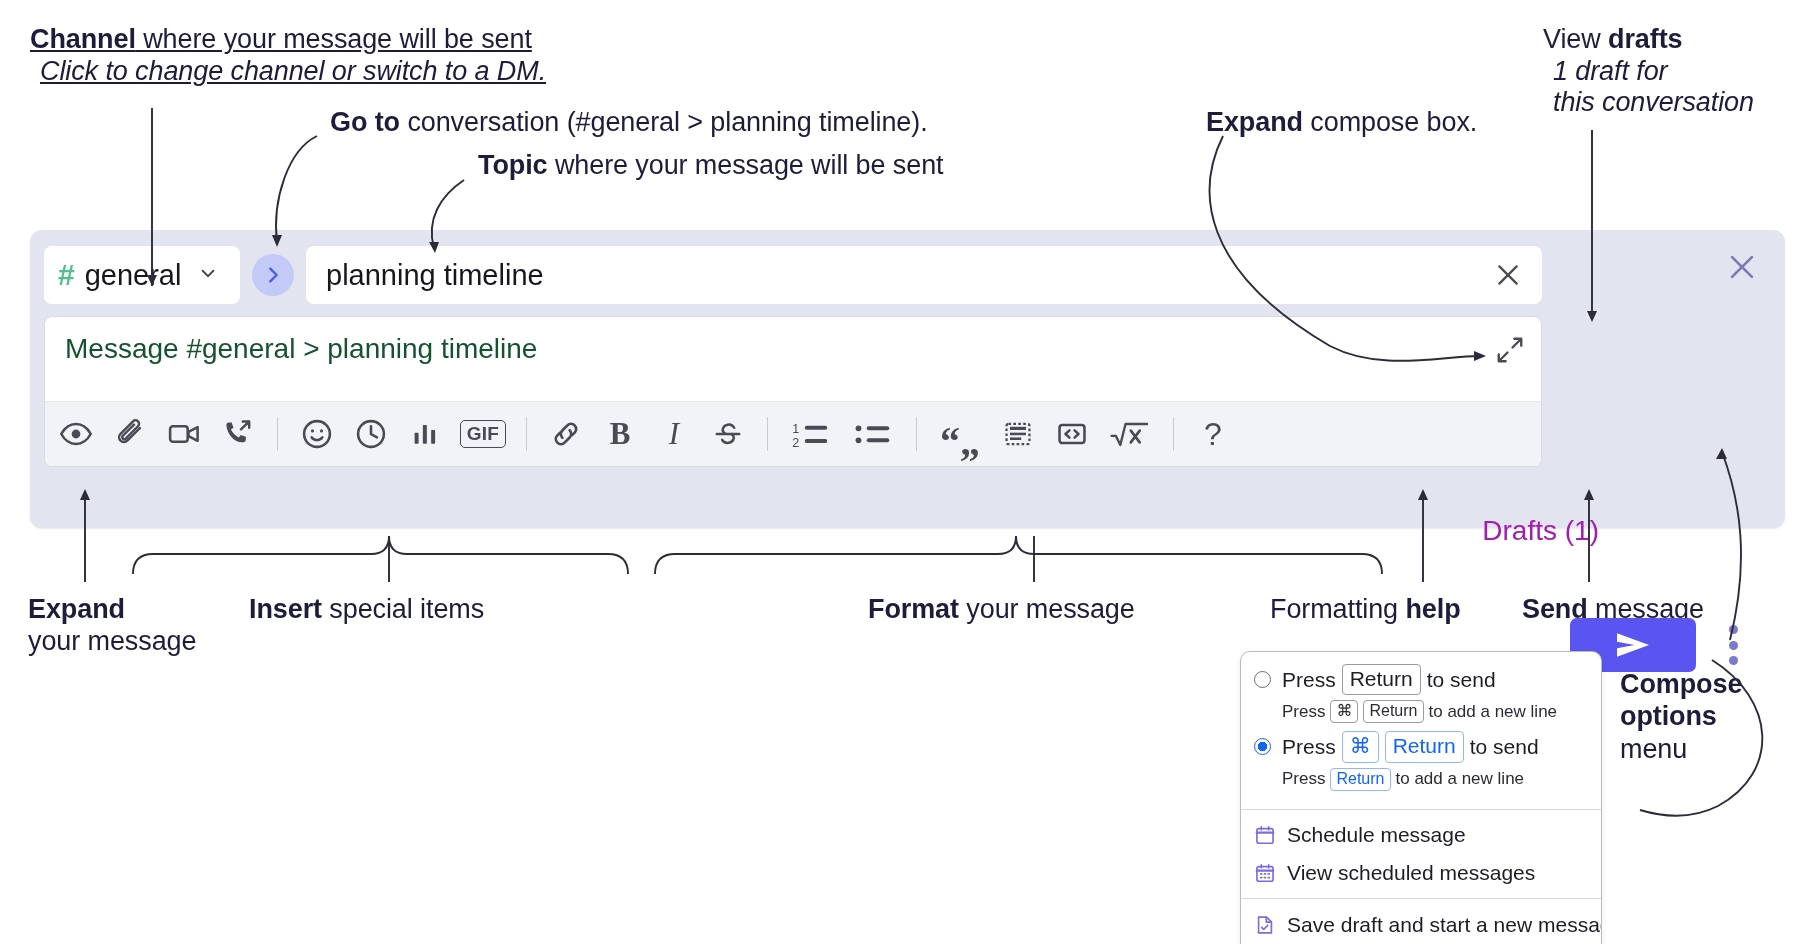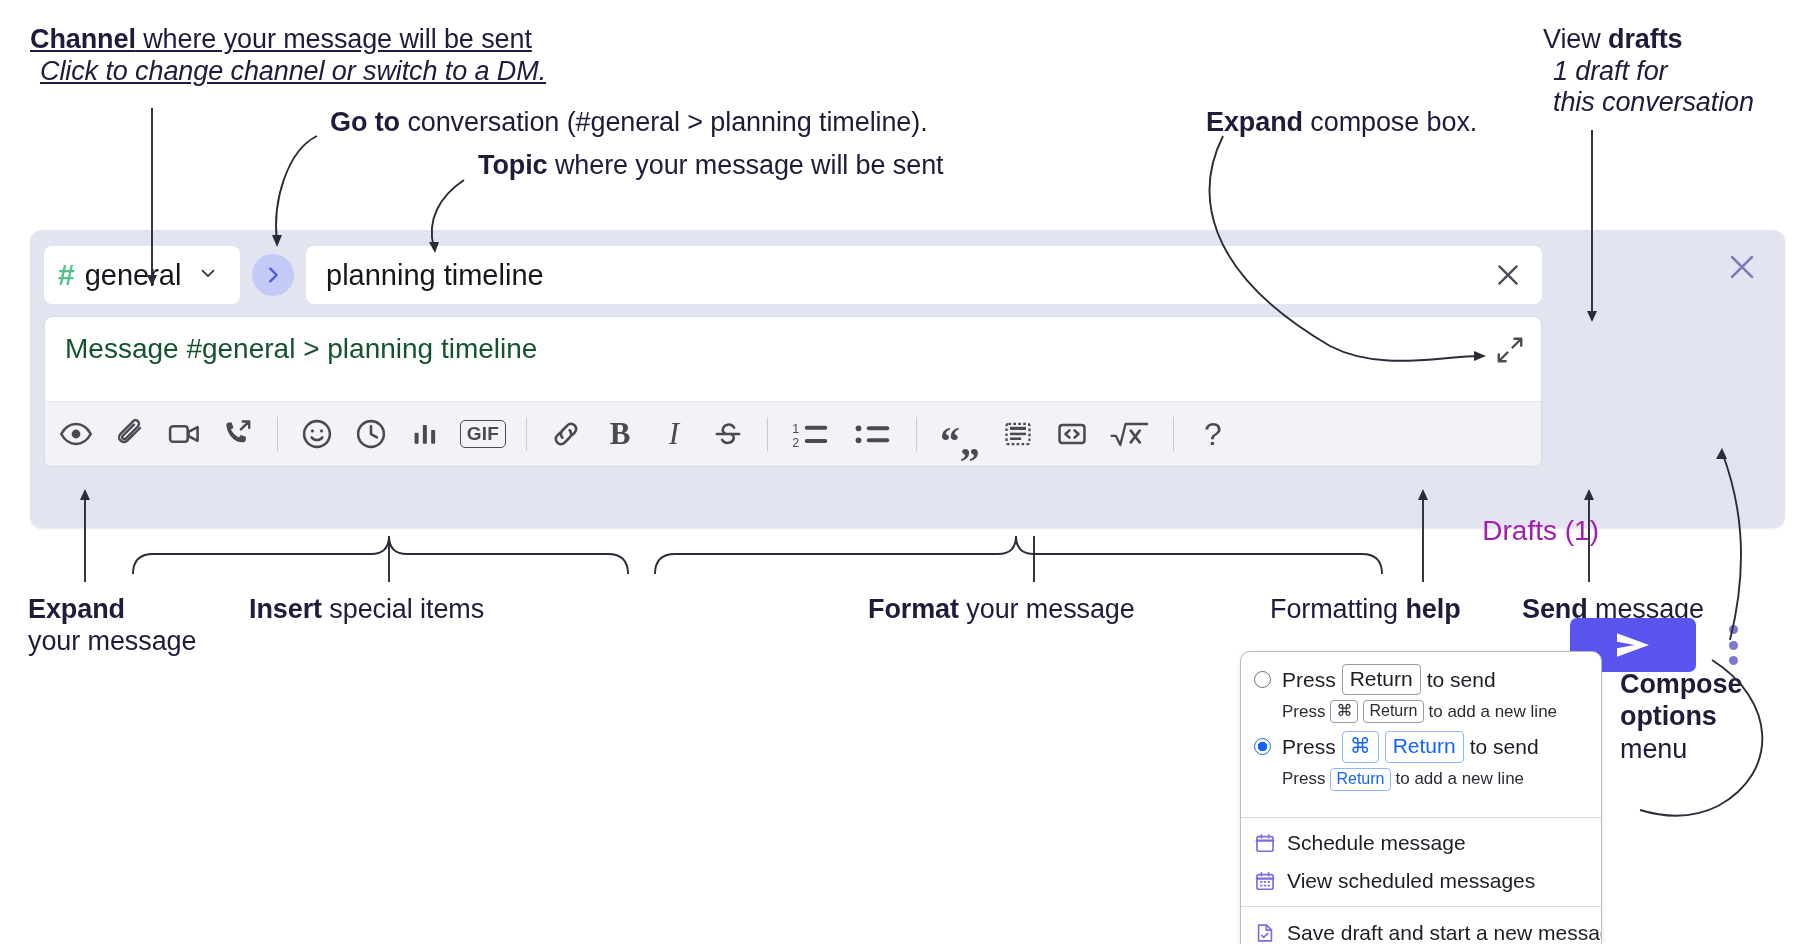--- a/index.html
+++ b/index.html
@@ -201,21 +201,21 @@
     left: 1240px;
     top: 651px;
     width: 360px;
     background: #ffffff;
     border: 1px solid #b9bbc4;
     border-radius: 10px;
     box-shadow: 0 2px 6px rgba(20,20,40,.08);
     font-size: 20px;
     overflow: hidden;
   }
-  .opt-group { padding: 10px 0 20px 0; }
+  .opt-group { padding: 10px 0 12px 0; }
   .opt-row {
     display: flex;
     align-items: center;
     padding: 2px 12px 2px 13px;
     cursor: pointer;
   }
   .radio {
     width: 17px; height: 17px;
     border-radius: 50%;
     border: 1.6px solid #6d6d78;

